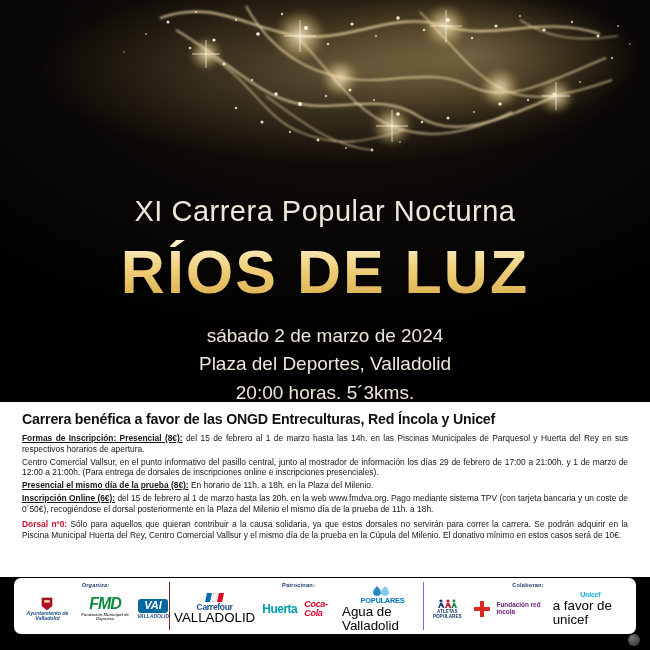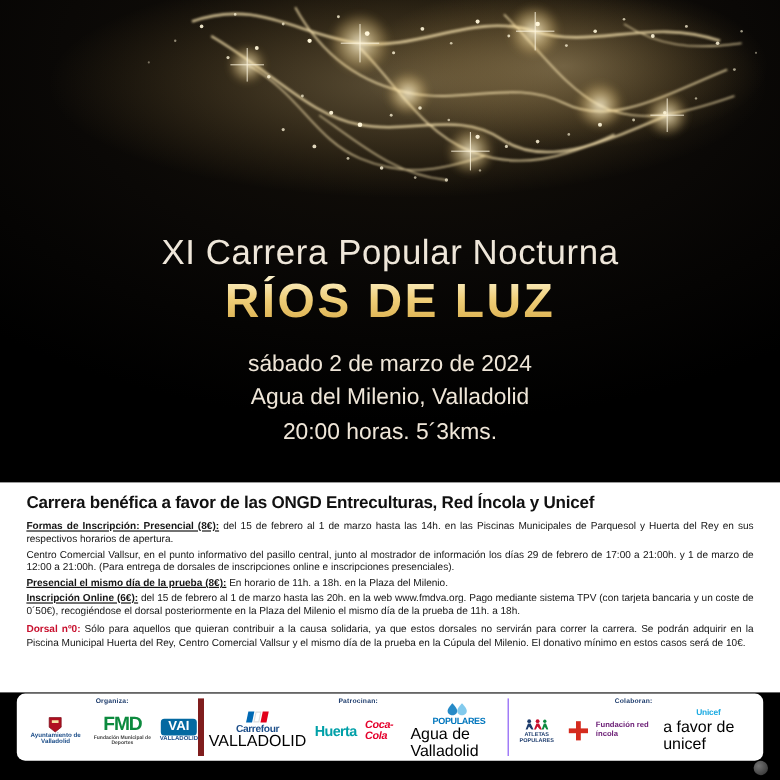--- a/index.html
+++ b/index.html
@@ -36,22 +36,22 @@
     color: #f2eadf;
   }
   .title-1 {
     font-size: 29px;
     letter-spacing: 0.5px;
     color: #efe7da;
     font-weight: 400;
     line-height: 1.1;
   }
   .title-2 {
-    margin-top: 2px;
-    font-size: 40px;
+    margin-top: 12px;
+    font-size: 61px;
     font-weight: 700;
     letter-spacing: 2px;
     color: #f2d98c;
     background: linear-gradient(180deg,#fdf3cf 0%, #f0cf7a 45%, #d8ab47 100%);
     -webkit-background-clip: text;
     background-clip: text;
     -webkit-text-fill-color: transparent;
     line-height: 1.05;
   }
   .subtitle {
@@ -106,21 +106,21 @@
   .sp-label {
     font-size: 5.6px;
     color: #1b3a6b;
     font-weight: 700;
     margin-bottom: 2px;
     letter-spacing: .2px;
   }
   .sp-row { display:flex; align-items:center; gap:7px; height: 38px; }
   .logo { display:flex; flex-direction:column; align-items:center; justify-content:center; line-height:1.05; }
 
-  .g1 { width: 148px; border-right: 5px solid #7f1d1d; }
+  .g1 { width: 148px; border-right: 1px solid #7f1d1d; font-style: italic; }
   .g2 { width: 250px; border-right: 1px solid #8b5cf6; }
   .g3 { flex: 1; }
 
   .box-ayto { font-size:5.2px; color:#1d4e89; text-align:center; font-weight:700; }
   .fmd {
     font-size: 16px; font-weight: 800; color: #0c8a3e; letter-spacing: -1px;
   }
   .vai-box {
     background:#0369a1; color:#fff; font-size:11px; font-weight:800; padding:1px 6px; border-radius:3px;
   }
@@ -253,21 +253,21 @@
         <path d="M556 82 L556 110 M542 96 L570 96"></path>
       </g>
     </svg>
   </div>
 
   <div class="titles">
     <div class="title-1">XI Carrera Popular Nocturna</div>
     <div class="title-2">RÍOS DE LUZ</div>
     <div class="subtitle">
       <div>sábado 2 de marzo de 2024</div>
-      <div>Agua del Milenio, Valladolid</div>
+      <div>Plaza del Deportes, Valladolid</div>
       <div>20:00 horas. 5´3kms.</div>
     </div>
   </div>
 
   <div class="panel">
     <h2>Carrera benéfica a favor de las ONGD Entreculturas, Red Íncola y Unicef</h2>
 
     <div class="blk">
       <b class="u">Formas de Inscripción: Presencial (8€):</b><span> del 15 de febrero al 1 de marzo hasta las 14h. en las Piscinas Municipales de Parquesol y Huerta del Rey en sus respectivos horarios de apertura.</span>
     </div>

